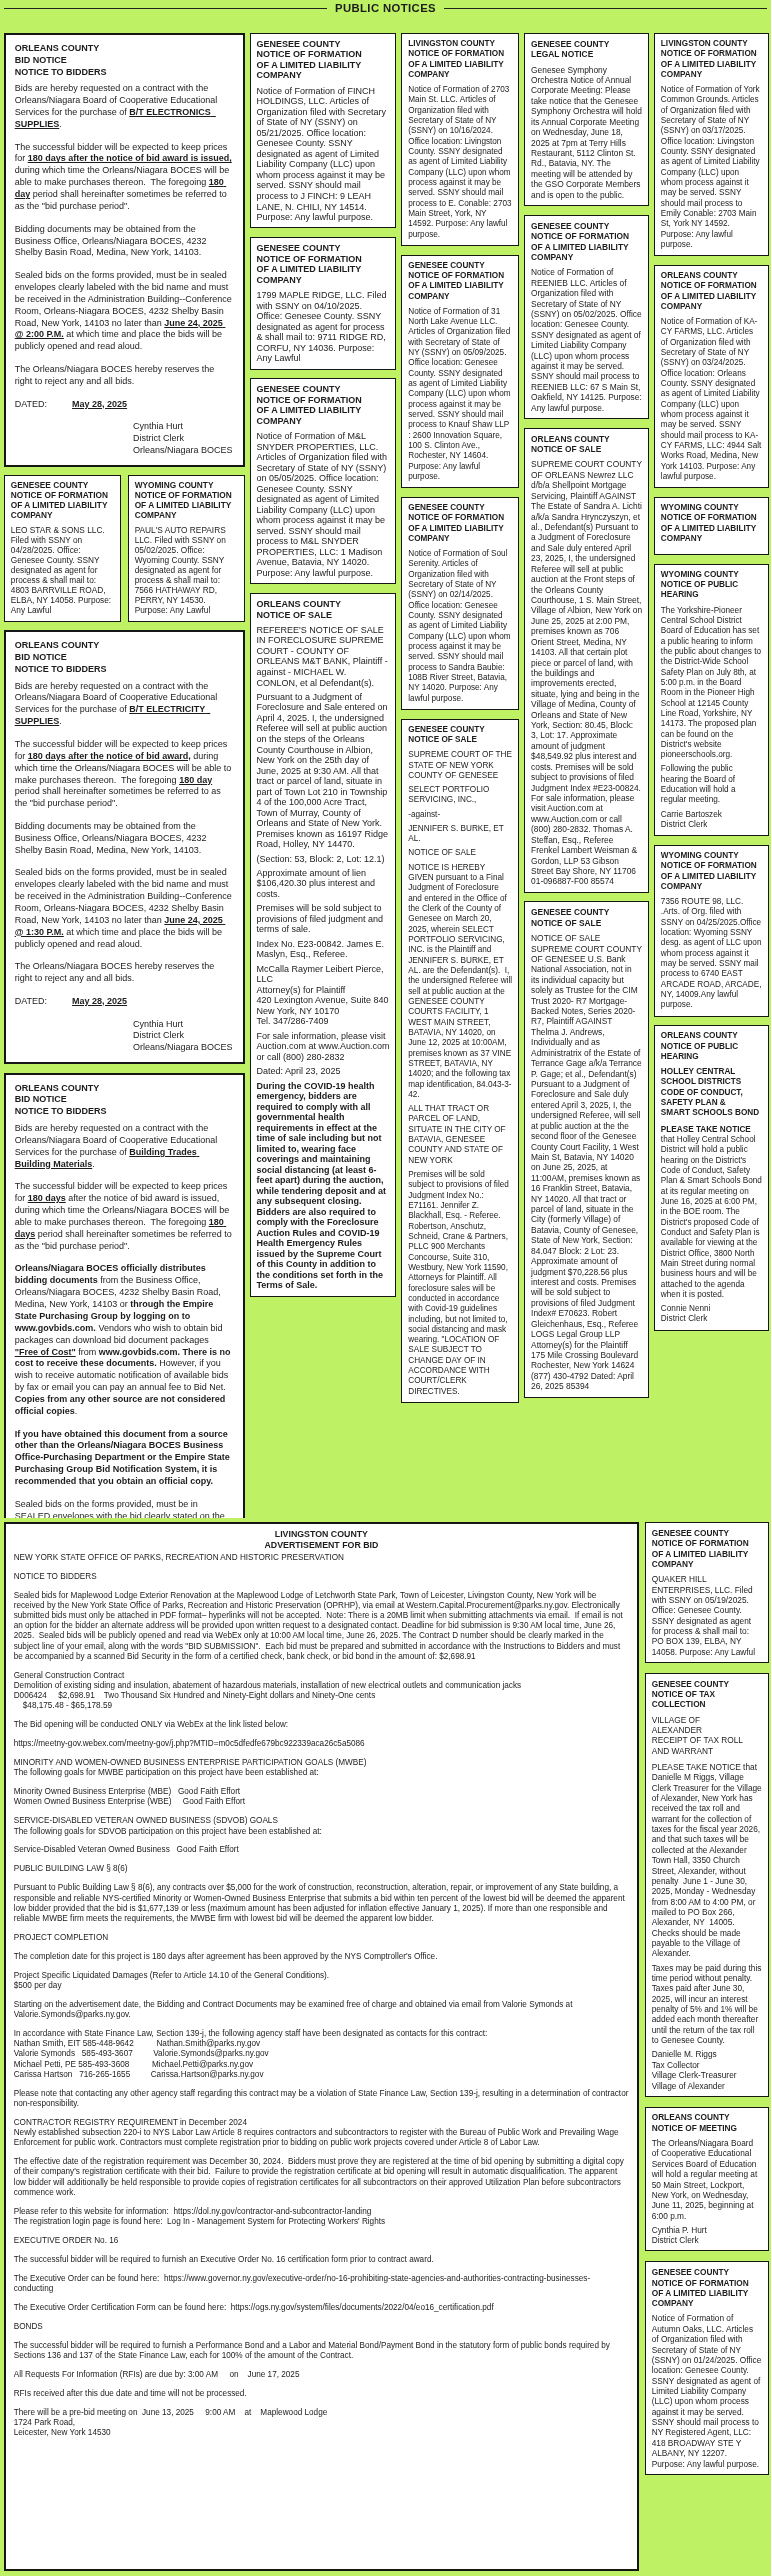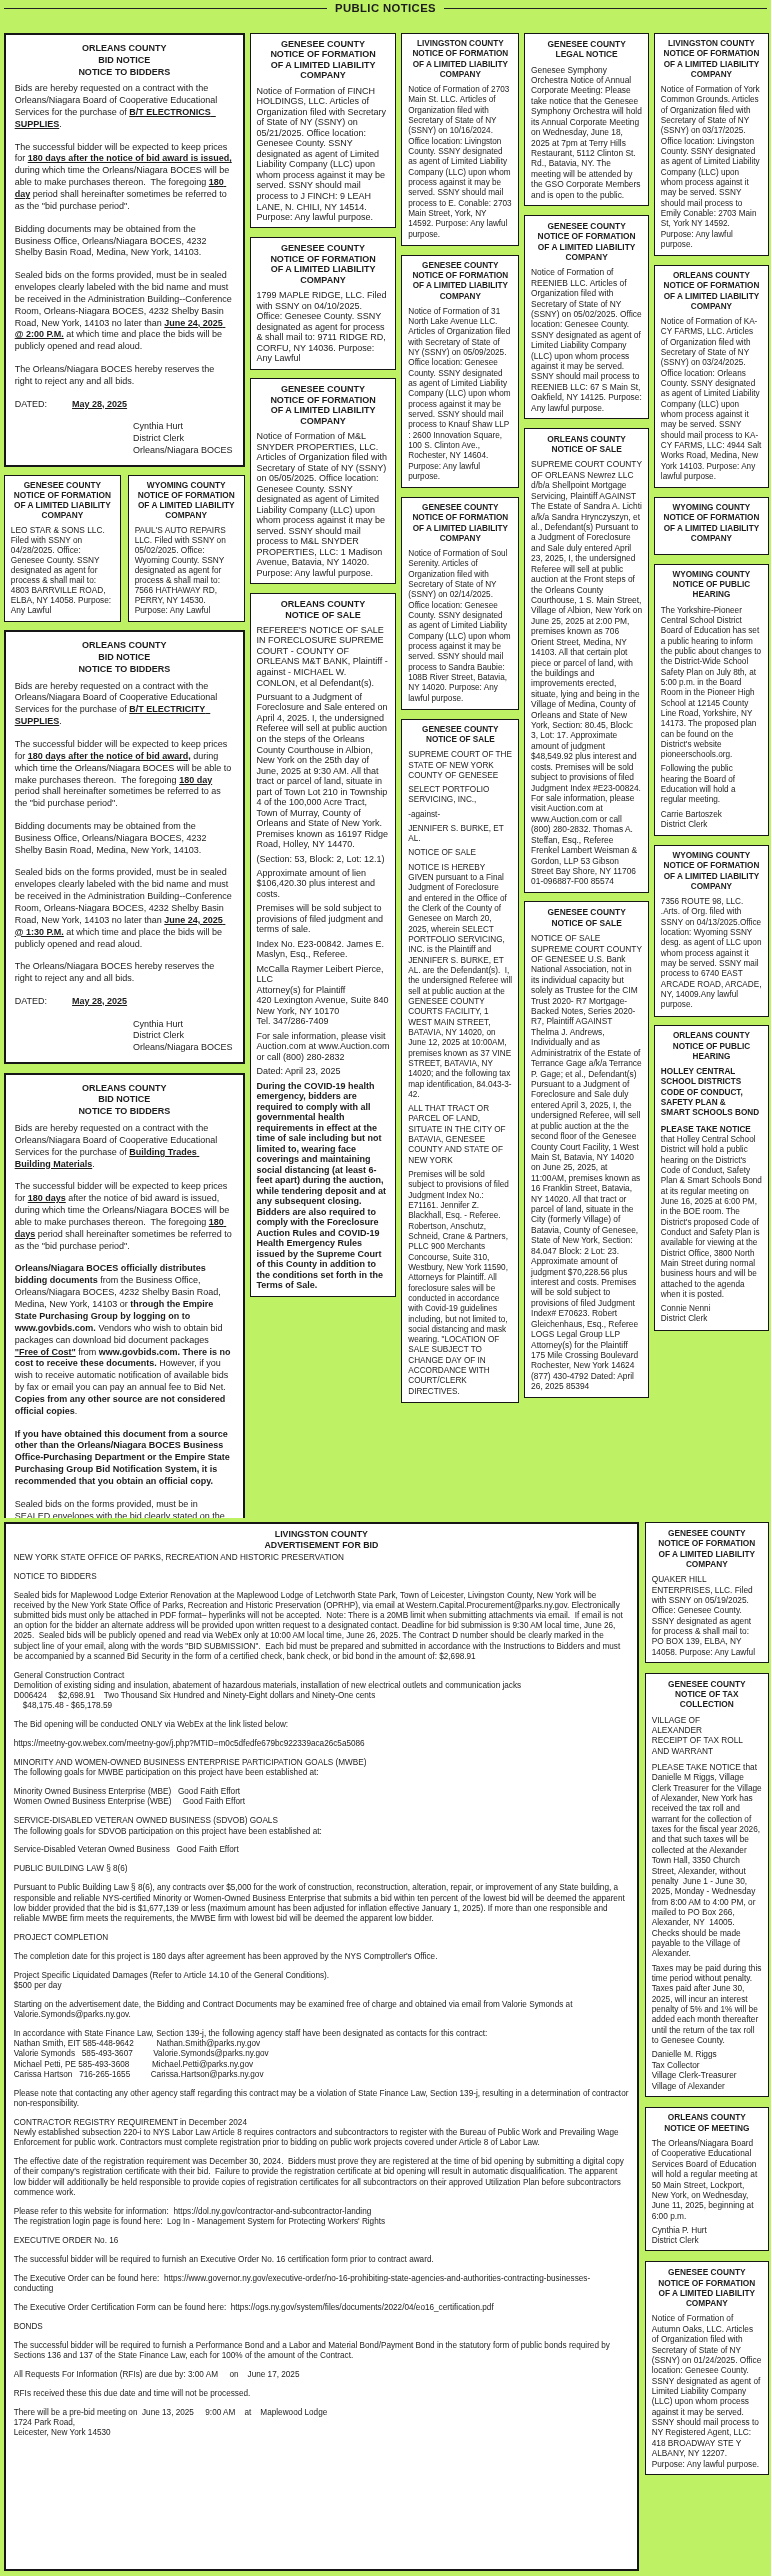--- a/index.html
+++ b/index.html
@@ -12,21 +12,21 @@
   .col{display:flex;flex-direction:column;gap:8.8px;}
   .col-a{width:241px;font-size:9px;line-height:1.32;}
   .col-b{width:147px;font-size:9px;line-height:1.17;}
   .col-c{width:118px;font-size:8.2px;line-height:1.26;}
   .col-d{width:125px;font-size:8.4px;line-height:1.24;}
   .col-e{width:115px;font-size:8.2px;line-height:1.26;}
   .notice{border:1.5px solid #161616;padding:4.9px 5.9px;background:#fff;}
   .col-a > .notice{border-width:2px;padding:7.8px 8.8px;}
   .half-row{display:flex;gap:6.9px;font-size:8.3px;line-height:1.2;}
   .half-row .notice{flex:1;border-width:1.8px;}
-  .n-title{font-weight:bold;text-align:center;white-space:pre-line;margin:0 0 4.9px;}
+  .n-title{font-weight:bold;white-space:pre-line;margin:0 0 4.9px;}
   .n-subtitle{text-align:left;white-space:pre-line;margin:0 0 5.9px;}
   .n-subtitle.bold{font-weight:bold;}
   .n-para{margin:0 0 3.9px;white-space:pre-wrap;}
   .col-a > .notice .n-para{margin-bottom:10.8px;}
   .n-para:last-child{margin-bottom:0;}
   .n-sig{margin-left:54%;white-space:pre-line;margin-top:2px;}
   .bu{font-weight:bold;text-decoration:underline;}
   .bottom{position:absolute;top:1522px;left:3.9px;width:765px;height:1049px;display:flex;gap:5.9px;}
   .widebox{width:635px;border:2px solid #161616;padding:4.9px 7.8px;font-size:8.2px;line-height:1.24;
         overflow:hidden;background:#fff;box-sizing:border-box;}
@@ -224,21 +224,21 @@
           <p class="n-para">The Yorkshire-Pioneer Central School District Board of Education has set a public hearing to inform the public about changes to the District-Wide School Safety Plan on July 8th, at 5:00 p.m. in the Board Room in the Pioneer High School at 12145 County Line Road, Yorkshire, NY 14173. The proposed plan can be found on the District's website pioneerschools.org.</p>
           <p class="n-para">Following the public hearing the Board of Education will hold a regular meeting.</p>
           <p class="n-para">Carrie Bartoszek
 District Clerk</p>
         </div>
         <div class="notice">
           <div class="n-title">WYOMING COUNTY
 NOTICE OF FORMATION
 OF A LIMITED LIABILITY
 COMPANY</div>
-          <p class="n-para">7356 ROUTE 98, LLC. .Arts. of Org. filed with SSNY on 04/13/2025.Office location: Wyoming SSNY desg. as agent of LLC upon whom process against it may be served. SSNY mail process to 6740 EAST ARCADE ROAD, ARCADE, NY, 14009.Any lawful purpose.</p>
+          <p class="n-para">7356 ROUTE 98, LLC. .Arts. of Org. filed with SSNY on 04/25/2025.Office location: Wyoming SSNY desg. as agent of LLC upon whom process against it may be served. SSNY mail process to 6740 EAST ARCADE ROAD, ARCADE, NY, 14009.Any lawful purpose.</p>
         </div>
         <div class="notice">
           <div class="n-title">ORLEANS COUNTY
 NOTICE OF PUBLIC
 HEARING</div>
           <div class="n-subtitle bold">HOLLEY CENTRAL
 SCHOOL DISTRICTS
 CODE OF CONDUCT,
 SAFETY PLAN &amp;
 SMART SCHOOLS BOND</div>
@@ -287,21 +287,21 @@
           <p class="ad-para">The effective date of the registration requirement was December 30, 2024.  Bidders must prove they are registered at the time of bid opening by submitting a digital copy of their company's registration certificate with their bid.  Failure to provide the registration certificate at bid opening will result in automatic disqualification. The apparent low bidder will additionally be held responsible to provide copies of registration certificates for all subcontractors on their approved Utilization Plan before subcontractors commence work.</p>
           <p class="ad-para">Please refer to this website for information:  https://dol.ny.gov/contractor-and-subcontractor-landing
 The registration login page is found here:  Log In - Management System for Protecting Workers' Rights</p>
           <p class="ad-para">EXECUTIVE ORDER No. 16</p>
           <p class="ad-para">The successful bidder will be required to furnish an Executive Order No. 16 certification form prior to contract award.</p>
           <p class="ad-para">The Executive Order can be found here:  https://www.governor.ny.gov/executive-order/no-16-prohibiting-state-agencies-and-authorities-contracting-businesses-conducting</p>
           <p class="ad-para">The Executive Order Certification Form can be found here:  https://ogs.ny.gov/system/files/documents/2022/04/eo16_certification.pdf</p>
           <p class="ad-para">BONDS</p>
           <p class="ad-para">The successful bidder will be required to furnish a Performance Bond and a Labor and Material Bond/Payment Bond in the statutory form of public bonds required by Sections 136 and 137 of the State Finance Law, each for 100% of the amount of the Contract.</p>
           <p class="ad-para">All Requests For Information (RFIs) are due by: 3:00 AM     on    June 17, 2025</p>
-          <p class="ad-para">RFIs received these this due date and time will not be processed.</p>
+          <p class="ad-para">RFIs received after this due date and time will not be processed.</p>
           <p class="ad-para">There will be a pre-bid meeting on  June 13, 2025     9:00 AM    at    Maplewood Lodge
 1724 Park Road,
 Leicester, New York 14530</p>
         </div>
     </div>
     <div class="col col-r" id="col-r">
         <div class="notice">
           <div class="n-title">GENESEE COUNTY
 NOTICE OF FORMATION
 OF A LIMITED LIABILITY

